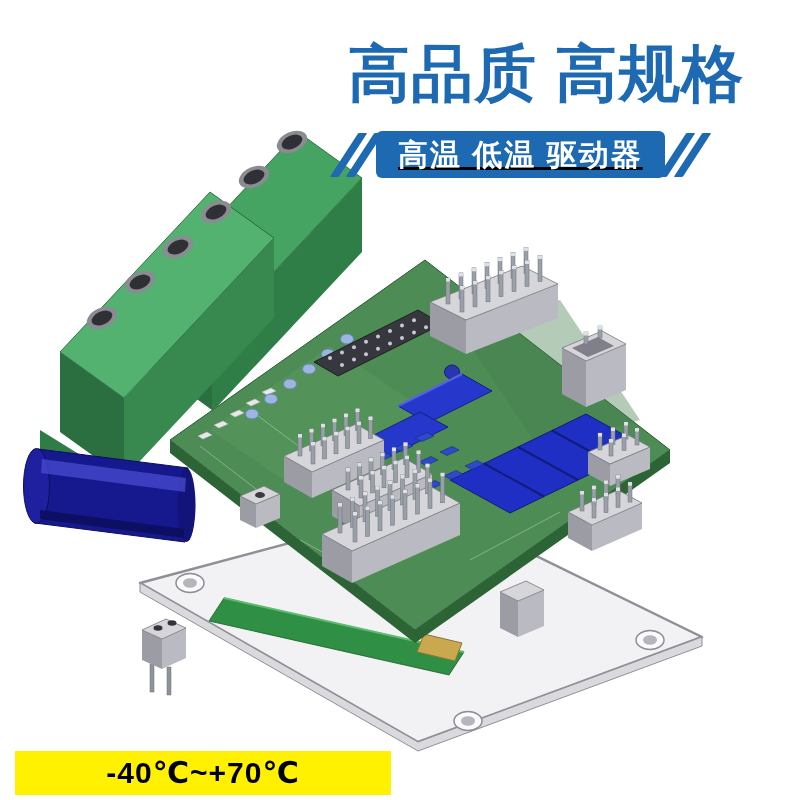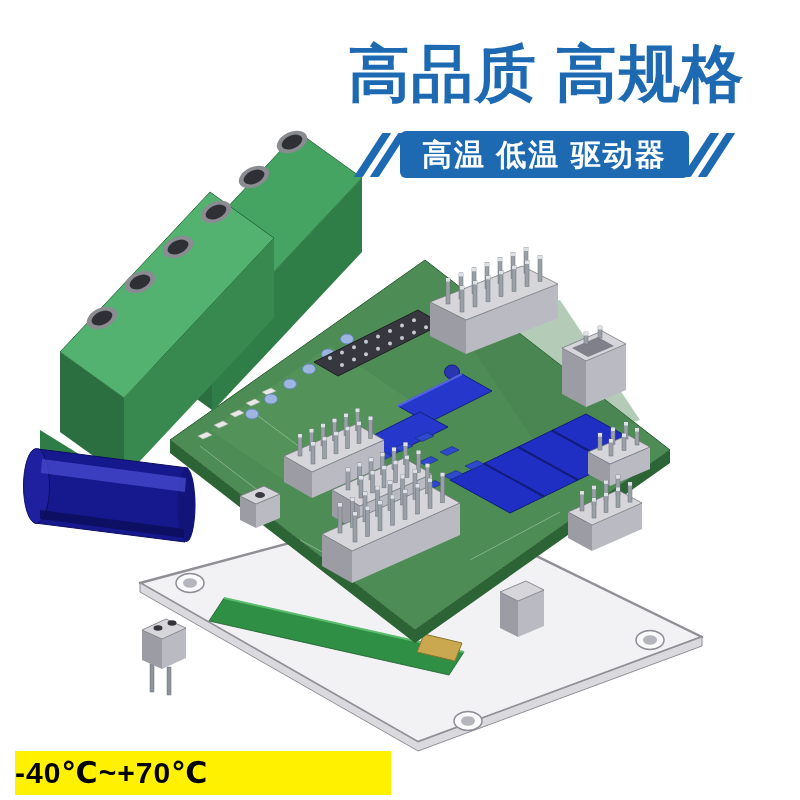--- a/index.html
+++ b/index.html
@@ -9,35 +9,35 @@
     font-family:"Liberation Sans","DejaVu Sans",sans-serif;
   }
   .stage{position:absolute;inset:0}
   #cad{position:absolute;left:0;top:0;width:800px;height:800px}
   .headline{
     position:absolute;top:32px;left:348px;height:84px;line-height:84px;
     font-size:62px;font-weight:700;letter-spacing:1px;white-space:nowrap;
     color:#1e6ab2;
   }
   .banner-row{
-    position:absolute;top:131px;left:368px;height:47px;
-    display:flex;align-items:center;gap:7px;
+    position:absolute;top:131px;left:344px;height:47px;
+    display:flex;align-items:center;gap:7px;text-decoration:underline;
   }
   .slash{
     width:9px;height:44px;background:#1e6ab2;border-radius:1px;
     transform:skewX(-33deg);flex:0 0 auto;
   }
   .banner{
     height:47px;line-height:47px;padding:0 22px;border-radius:6px;
     background:#1e6ab2;color:#ffffff;font-size:30px;font-weight:600;
     letter-spacing:2px;white-space:nowrap;
   }
   .temp{
     position:absolute;left:15px;top:751px;width:376px;height:44px;
-    line-height:44px;text-align:left;background:#fff100;color:#000;
+    line-height:44px;text-align:center;background:#fff100;color:#000;
     font-size:30px;font-weight:700;letter-spacing:1px;
   }
 </style>
 </head>
 <body>
 
 <div class="stage">
 
   <svg id="cad" viewBox="0 0 800 800" aria-label="3D CAD render of a high/low temperature motor driver module: green terminal blocks, blue capacitor, green PCB with gray pin-header connectors and blue components over a gray mounting plate with corner holes, plus a small 2-pin plug">
       <g>

